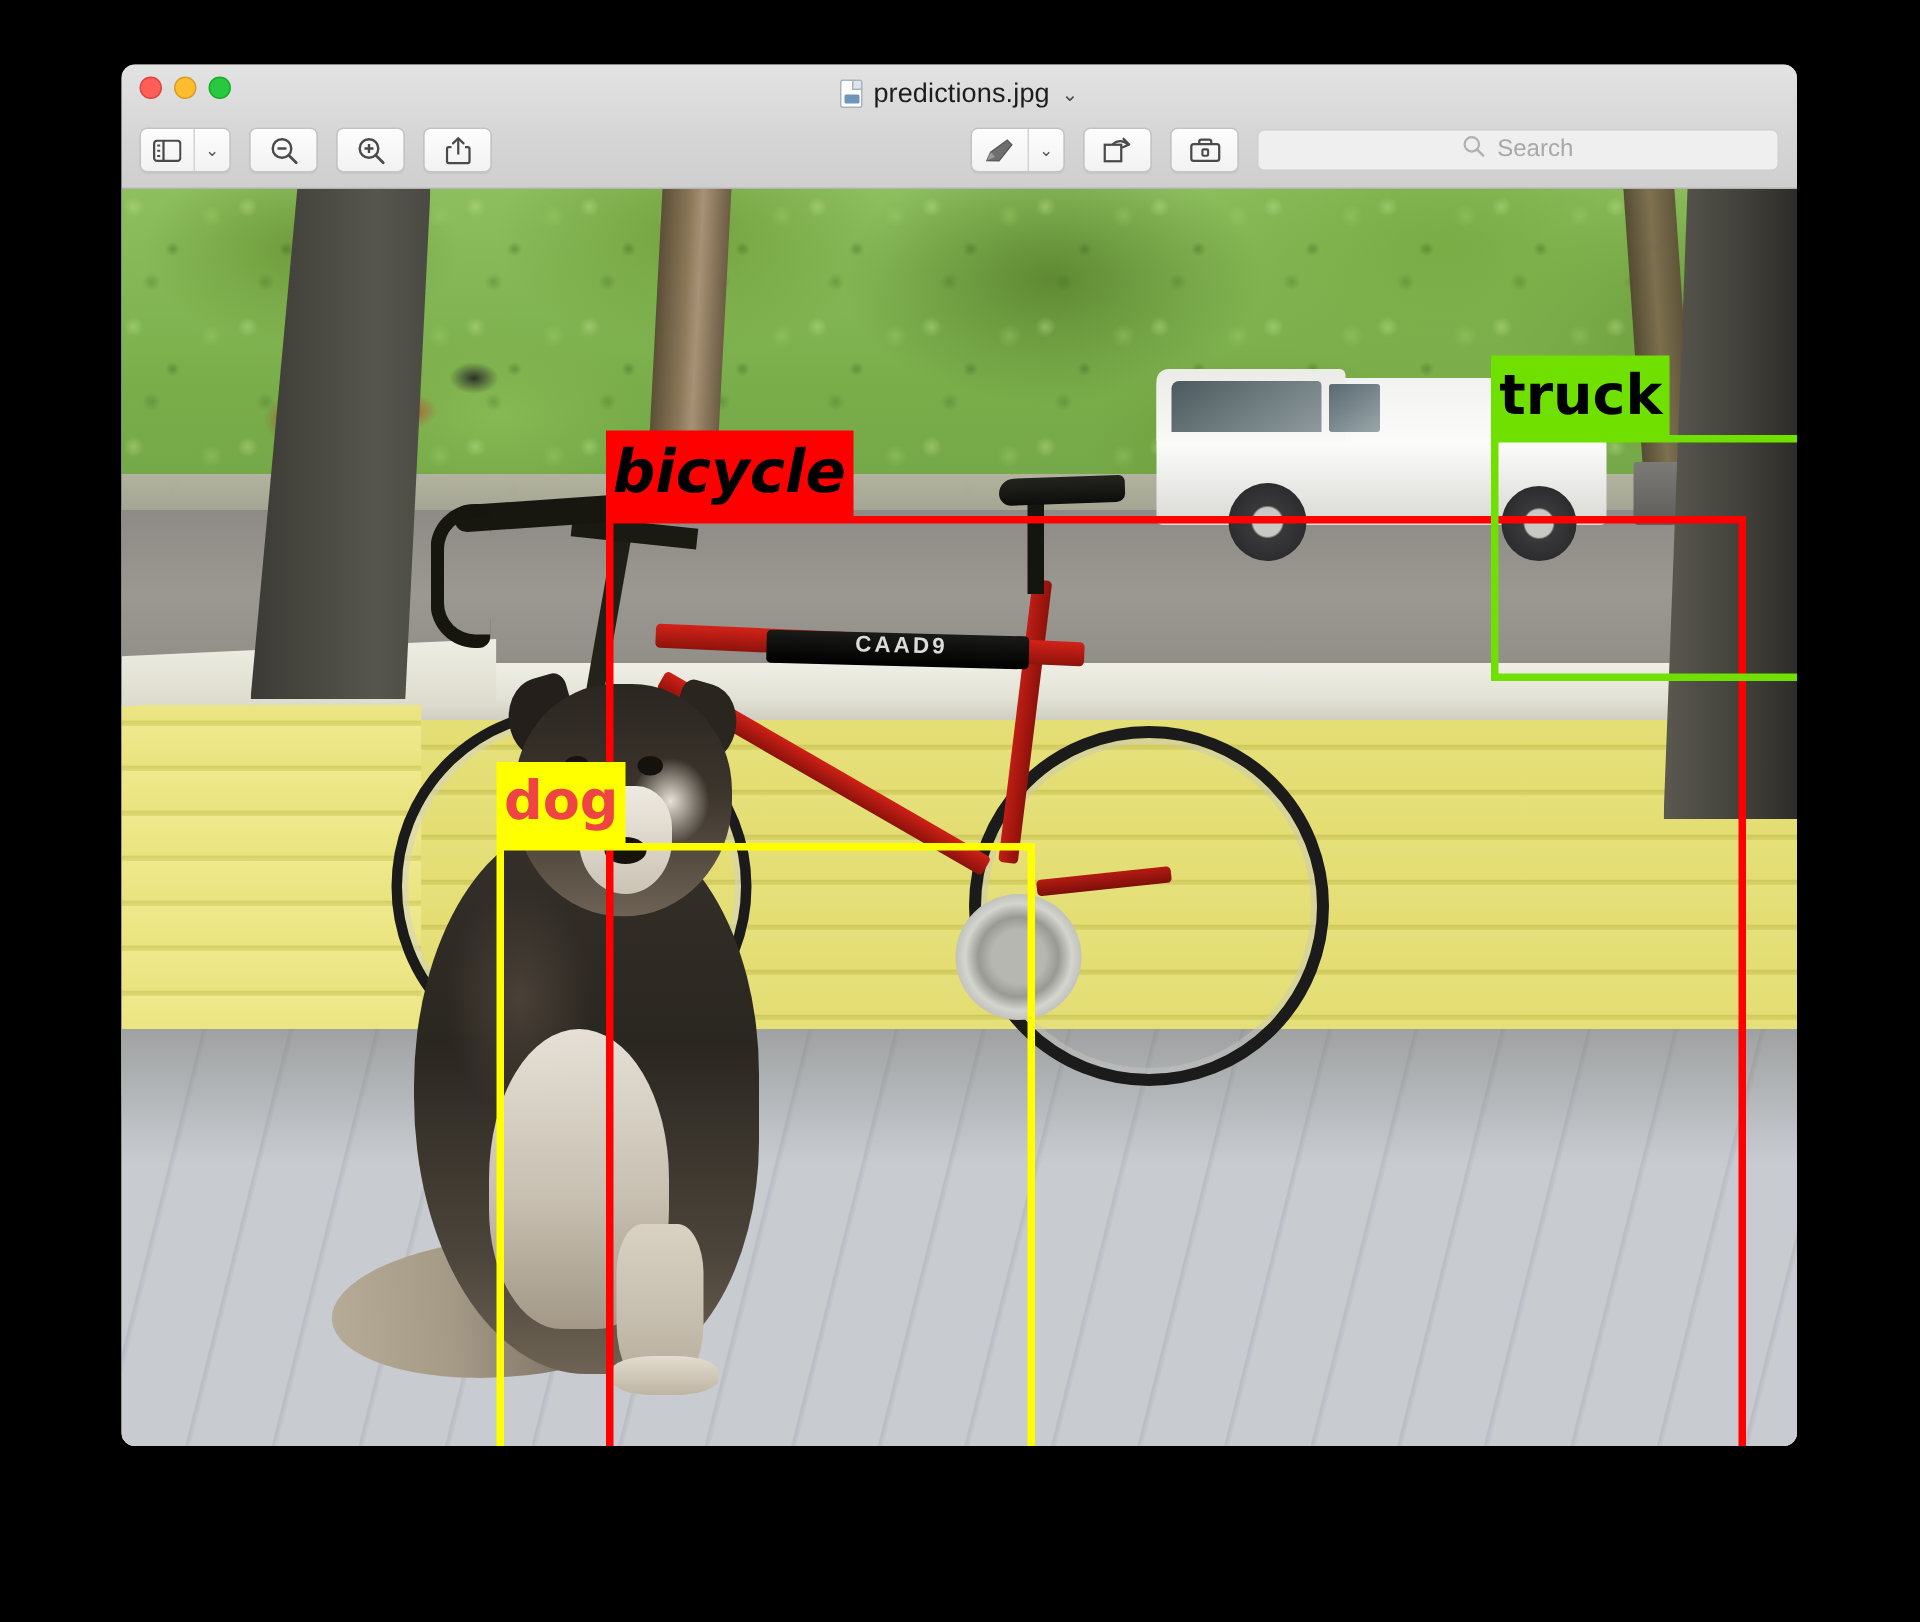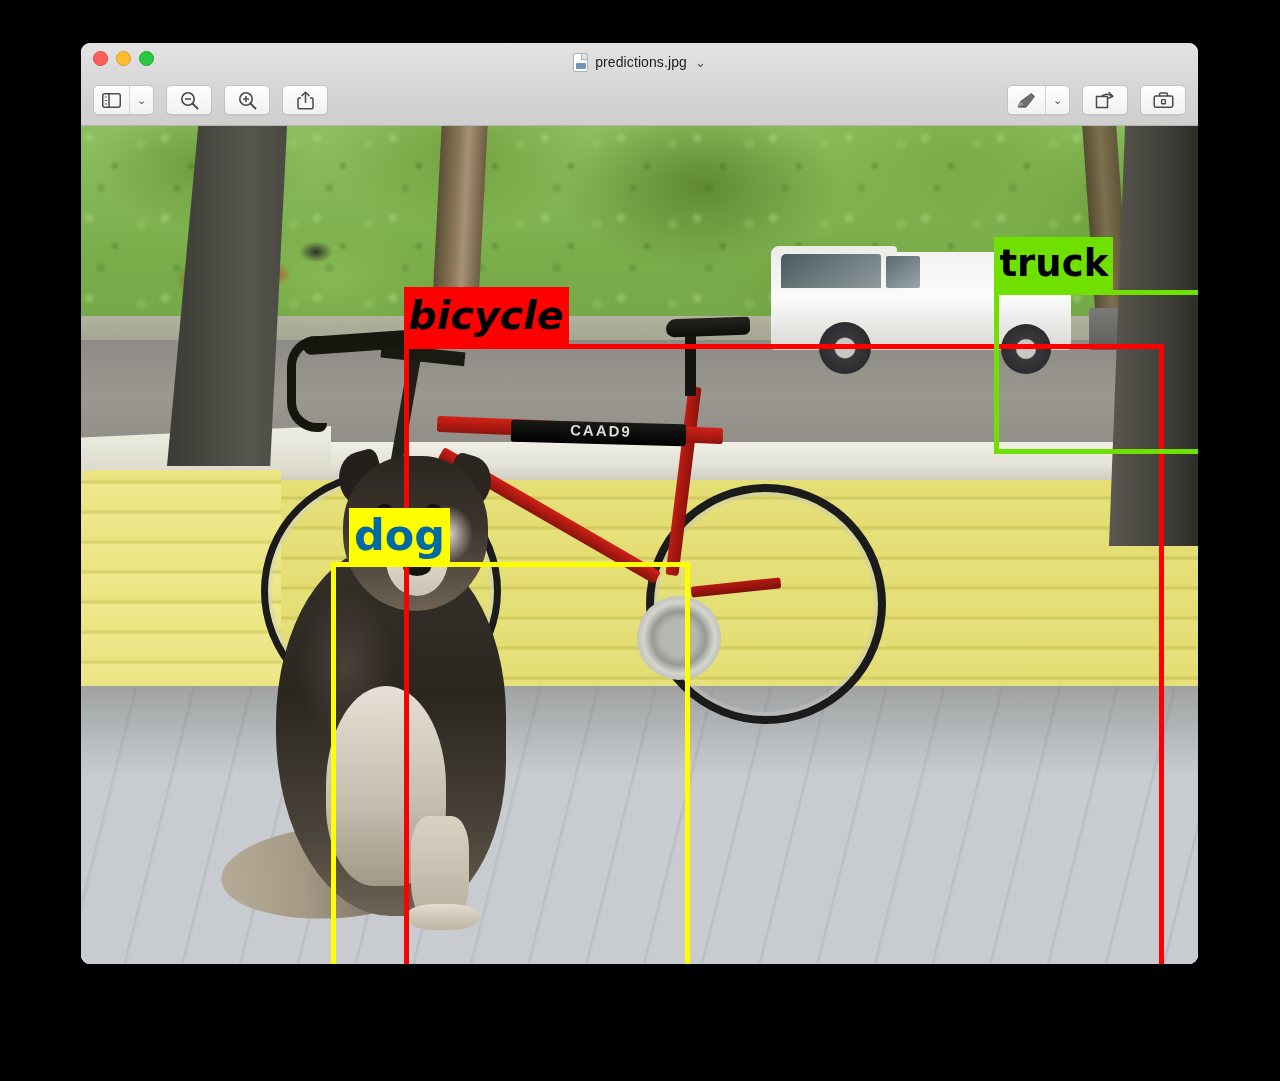--- a/index.html
+++ b/index.html
@@ -88,21 +88,21 @@
   .doc-icon::after {
     content: "";
     position: absolute;
     right: 0; top: 0;
     width: 5px; height: 5px;
     background: #dde4ea;
     border-left: 1px solid #a9b3bd;
     border-bottom: 1px solid #a9b3bd;
   }
   .title-text {
-    font-size: 14px;
+    font-size: 18px;
     color: #1d1d1d;
     letter-spacing: 0.1px;
     text-align: center;
   }
   .title-chevron {
     font-size: 13px;
     color: #4a4a4a;
     margin-left: 1px;
     line-height: 1;
   }
@@ -597,20 +597,29 @@
           <div class="tb-btn">
             <span>
               <svg width="21" height="18" viewBox="0 0 21 18">
                 <path d="M6.5 5 V3.4 a1.4 1.4 0 0 1 1.4 -1.4 h5.2 a1.4 1.4 0 0 1 1.4 1.4 V5" fill="none" stroke="#4a4a4a" stroke-width="1.5"></path>
                 <rect x="1.2" y="5" width="18.6" height="11.2" rx="1.6" fill="none" stroke="#4a4a4a" stroke-width="1.5"></rect>
                 <rect x="8.6" y="8.6" width="3.8" height="4.2" rx="0.8" fill="none" stroke="#4a4a4a" stroke-width="1.4"></rect>
               </svg>
             </span>
           </div>
 
+          <div class="searchbox">
+            <span>
+              <svg width="15" height="15" viewBox="0 0 15 15">
+                <circle cx="6.2" cy="6.2" r="4.8" fill="none" stroke="#b0b0b0" stroke-width="1.5"></circle>
+                <line x1="9.8" y1="9.8" x2="13.8" y2="13.8" stroke="#b0b0b0" stroke-width="1.6" stroke-linecap="round"></line>
+              </svg>
+            </span>
+            <span class="search-placeholder">Search</span>
+          </div>
 
         </div>
       </div>
     </div>
 
     <div class="canvas">
       <div class="photo">
 
         <div class="layer sky-trees"></div>
         <div class="layer leaf-noise"></div>
@@ -668,20 +677,20 @@
         <div class="layer dog-eye-l"></div>
         <div class="layer dog-eye-r"></div>
         <div class="layer dog-nose"></div>
 
         <div id="detections">
             <div class="bbox" style="left: 322.542px; top: 218.091px; width: 760.089px; height: 637.091px; border: 5px solid rgb(255, 0, 0);"></div>
             <div class="bbox-label" style="left: 322.542px; top: 161.256px; height: 56.836px; background: rgb(255, 0, 0); color: rgb(0, 0, 0); font-size: 39.653px; font-style: italic;">bicycle</div>
             <div class="bbox" style="left: 913.428px; top: 163.899px; width: 412.431px; height: 163.899px; border: 5px solid rgb(111, 224, 0);"></div>
             <div class="bbox-label" style="left: 913.428px; top: 111.028px; height: 52.8707px; background: rgb(111, 224, 0); color: rgb(0, 0, 0); font-size: 37.0095px;">truck</div>
             <div class="bbox" style="left: 249.838px; top: 436.183px; width: 359.555px; height: 594.795px; border: 5px solid rgb(255, 255, 0);"></div>
-            <div class="bbox-label" style="left: 268px; top: 381.991px; height: 54.1924px; background: rgb(255, 255, 0); color: #0369a1; font-size: 43px;">dog</div>
+            <div class="bbox-label" style="left: 250px; top: 381.991px; height: 54.1924px; background: rgb(255, 255, 0); color: #ef4444; font-size: 36px;">dog</div>
           </div>
 
       </div>
     </div>
 
   </div>
 </div>
 
 </body></html>

